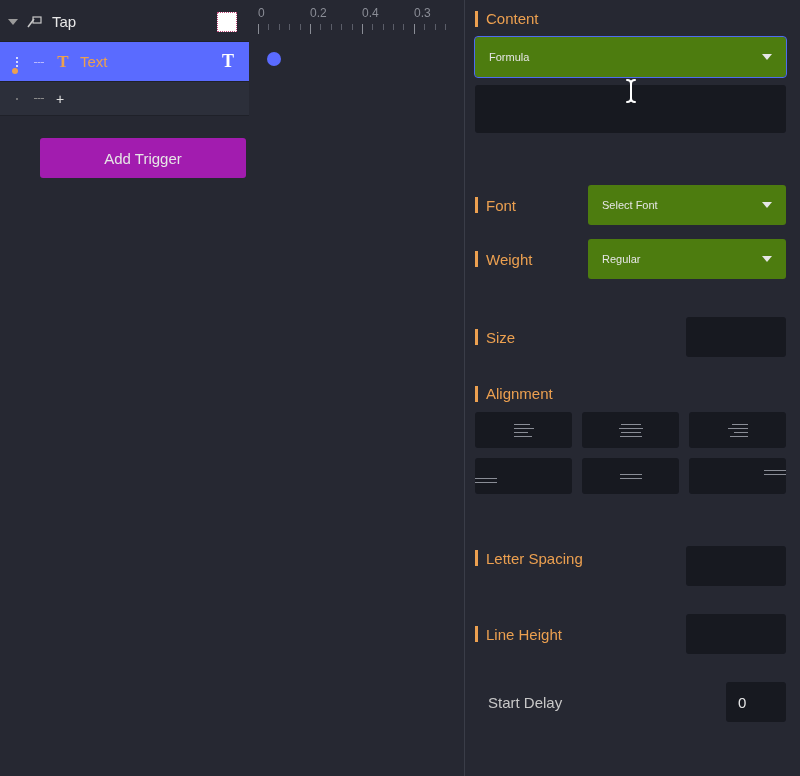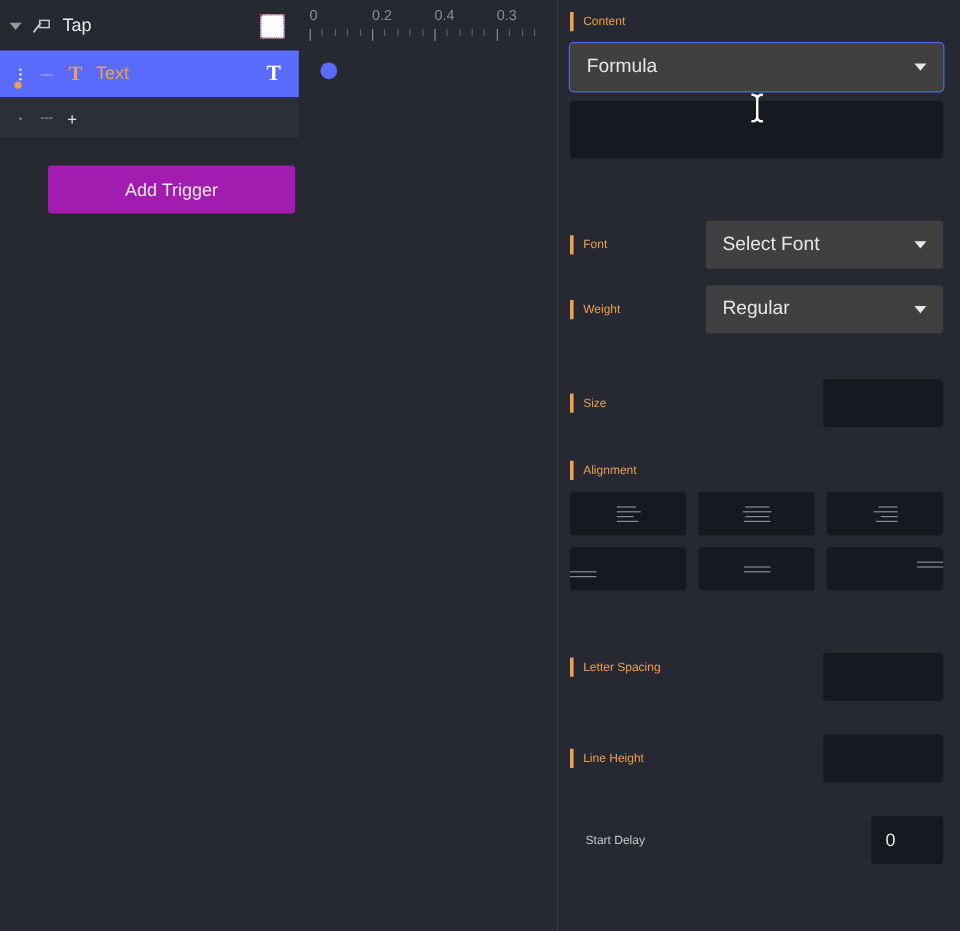--- a/index.html
+++ b/index.html
@@ -80,33 +80,33 @@
     width:14px;height:14px;border-radius:50%;
     background:#5a6bff;
   }
   .layer-dot {
     position:absolute; left:12px; top:68px;
     width:6px;height:6px;border-radius:50%;background:#eca050;
   }
 
   
   .prop-label {
-    color:#eca050; font-size:10px;
+    color:#eca050; font-size:15px;
     display:flex; align-items:center; gap:8px;
     margin-bottom:10px;
   }
   .prop-bar { width:3px; height:16px; background:#eca050; display:inline-block; }
   .prop-label.plain { color:#c8c8c8; }
   .prop-row { display:flex; align-items:center; gap:21px; margin-bottom:14px; }
   .prop-row .prop-label { margin-bottom:0; flex:0 0 92px; }
   .select-box {
-    background:#404040; color:#e6e6e6;
+    background:#4d7c0f; color:#e6e6e6;
     height:40px; border-radius:3px;
     display:flex;align-items:center;justify-content:space-between;
-    padding:0 14px; font-size:16px;
+    padding:0 14px; font-size:11px;
     position:relative; flex:1;
   }
   .select-box.hl { outline:1px solid #4e6cf0; }
   .select-box .arrow {
     width:0;height:0;border-left:5px solid transparent;border-right:5px solid transparent;border-top:6px solid #e6e6e6;
   }
   .textarea-box {
     background:#171920; height:48px; border-radius:3px;
     display:flex; align-items:center; justify-content:center;
     position:relative;

